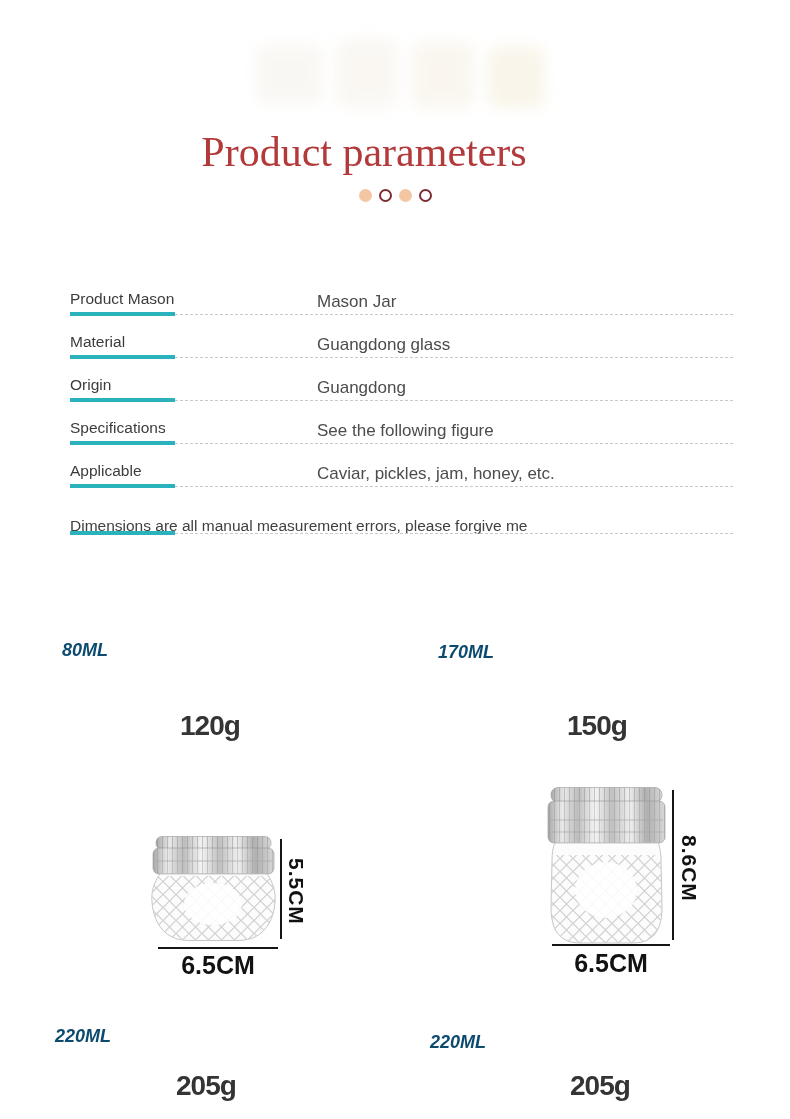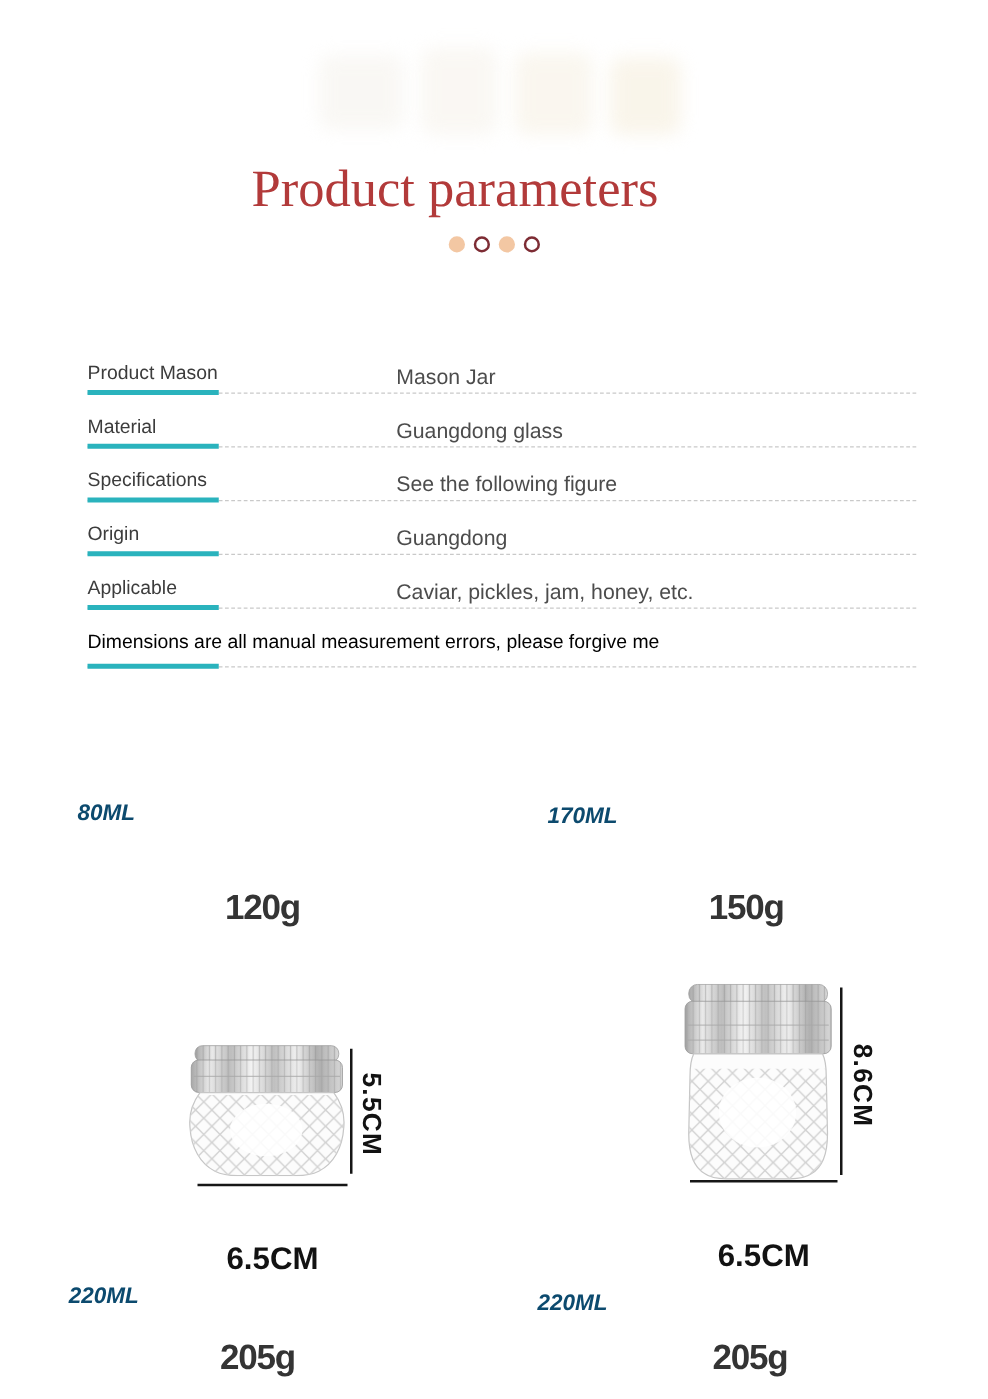--- a/index.html
+++ b/index.html
@@ -42,35 +42,35 @@
   .dot.ring{background:#fff;border:2px solid var(--dot-ring);}
 
   
   .spec-table{top:290px;left:70px;width:663px;}
   .s-row{position:relative;height:43px;}
   .s-row .lbl{position:absolute;left:0;top:0;font-size:15.5px;color:#3c3c3c;}
   .s-row .val{position:absolute;left:247px;top:2px;font-size:17px;color:var(--text-gray);}
   .s-row .dash{position:absolute;left:0;right:0;top:24px;border-top:1px dashed var(--dash);}
   .s-row .bar{position:absolute;left:0;top:22px;width:105px;height:4px;background:var(--accent);z-index:1;}
   .s-note{position:relative;height:50px;}
-  .s-note .note{position:absolute;left:0;top:0;font-size:15.5px;color:#000000;}
+  .s-note .note{position:absolute;left:0;top:12px;font-size:15.5px;color:#404040;}
   .s-note .dash{position:absolute;left:0;right:0;top:28px;border-top:1px dashed var(--dash);}
   .s-note .bar{position:absolute;left:0;top:26px;width:105px;height:4px;background:var(--accent);z-index:1;}
 
   
   .vol{position:absolute;font-style:italic;font-weight:bold;font-size:18px;color:#0c4a6e;}
   .wt{position:absolute;font-weight:bold;font-size:28px;color:#343434;letter-spacing:-1px;}
   .dim-vline{position:absolute;width:2px;background:var(--dim-line);}
   .dim-hline{position:absolute;height:2px;background:var(--dim-line);}
   .dim-h{
     position:absolute;writing-mode:vertical-rl;
     font-weight:bold;font-size:21px;color:#121212;
     display:flex;align-items:center;justify-content:center;letter-spacing:1px;
   }
-  .dim-w{position:absolute;text-align:center;font-weight:bold;font-size:25px;color:#121212;margin-top:42px;}
+  .dim-w{position:absolute;text-align:center;font-weight:bold;font-size:25px;color:#121212;}
   .jar{position:absolute;}
 </style>
 </head>
 <body>
 
 <div class="abs watermark">
   <span class="wb wb1"></span>
   <span class="wb wb2"></span>
   <span class="wb wb3"></span>
   <span class="wb wb4"></span>
@@ -91,28 +91,28 @@
     <span class="dash"></span>
     <span class="bar"></span>
   </div>
   <div class="s-row">
     <span class="lbl">Material</span>
     <span class="val">Guangdong glass</span>
     <span class="dash"></span>
     <span class="bar"></span>
   </div>
   <div class="s-row">
+    <span class="lbl">Origin</span>
+    <span class="val">Guangdong</span>
+    <span class="dash"></span>
+    <span class="bar"></span>
+  </div>
+  <div class="s-row">
     <span class="lbl">Specifications</span>
     <span class="val">See the following figure</span>
-    <span class="dash"></span>
-    <span class="bar"></span>
-  </div>
-  <div class="s-row">
-    <span class="lbl">Origin</span>
-    <span class="val">Guangdong</span>
     <span class="dash"></span>
     <span class="bar"></span>
   </div>
   <div class="s-row">
     <span class="lbl">Applicable</span>
     <span class="val">Caviar, pickles, jam, honey, etc.</span>
     <span class="dash"></span>
     <span class="bar"></span>
   </div>
   <div class="s-note">

